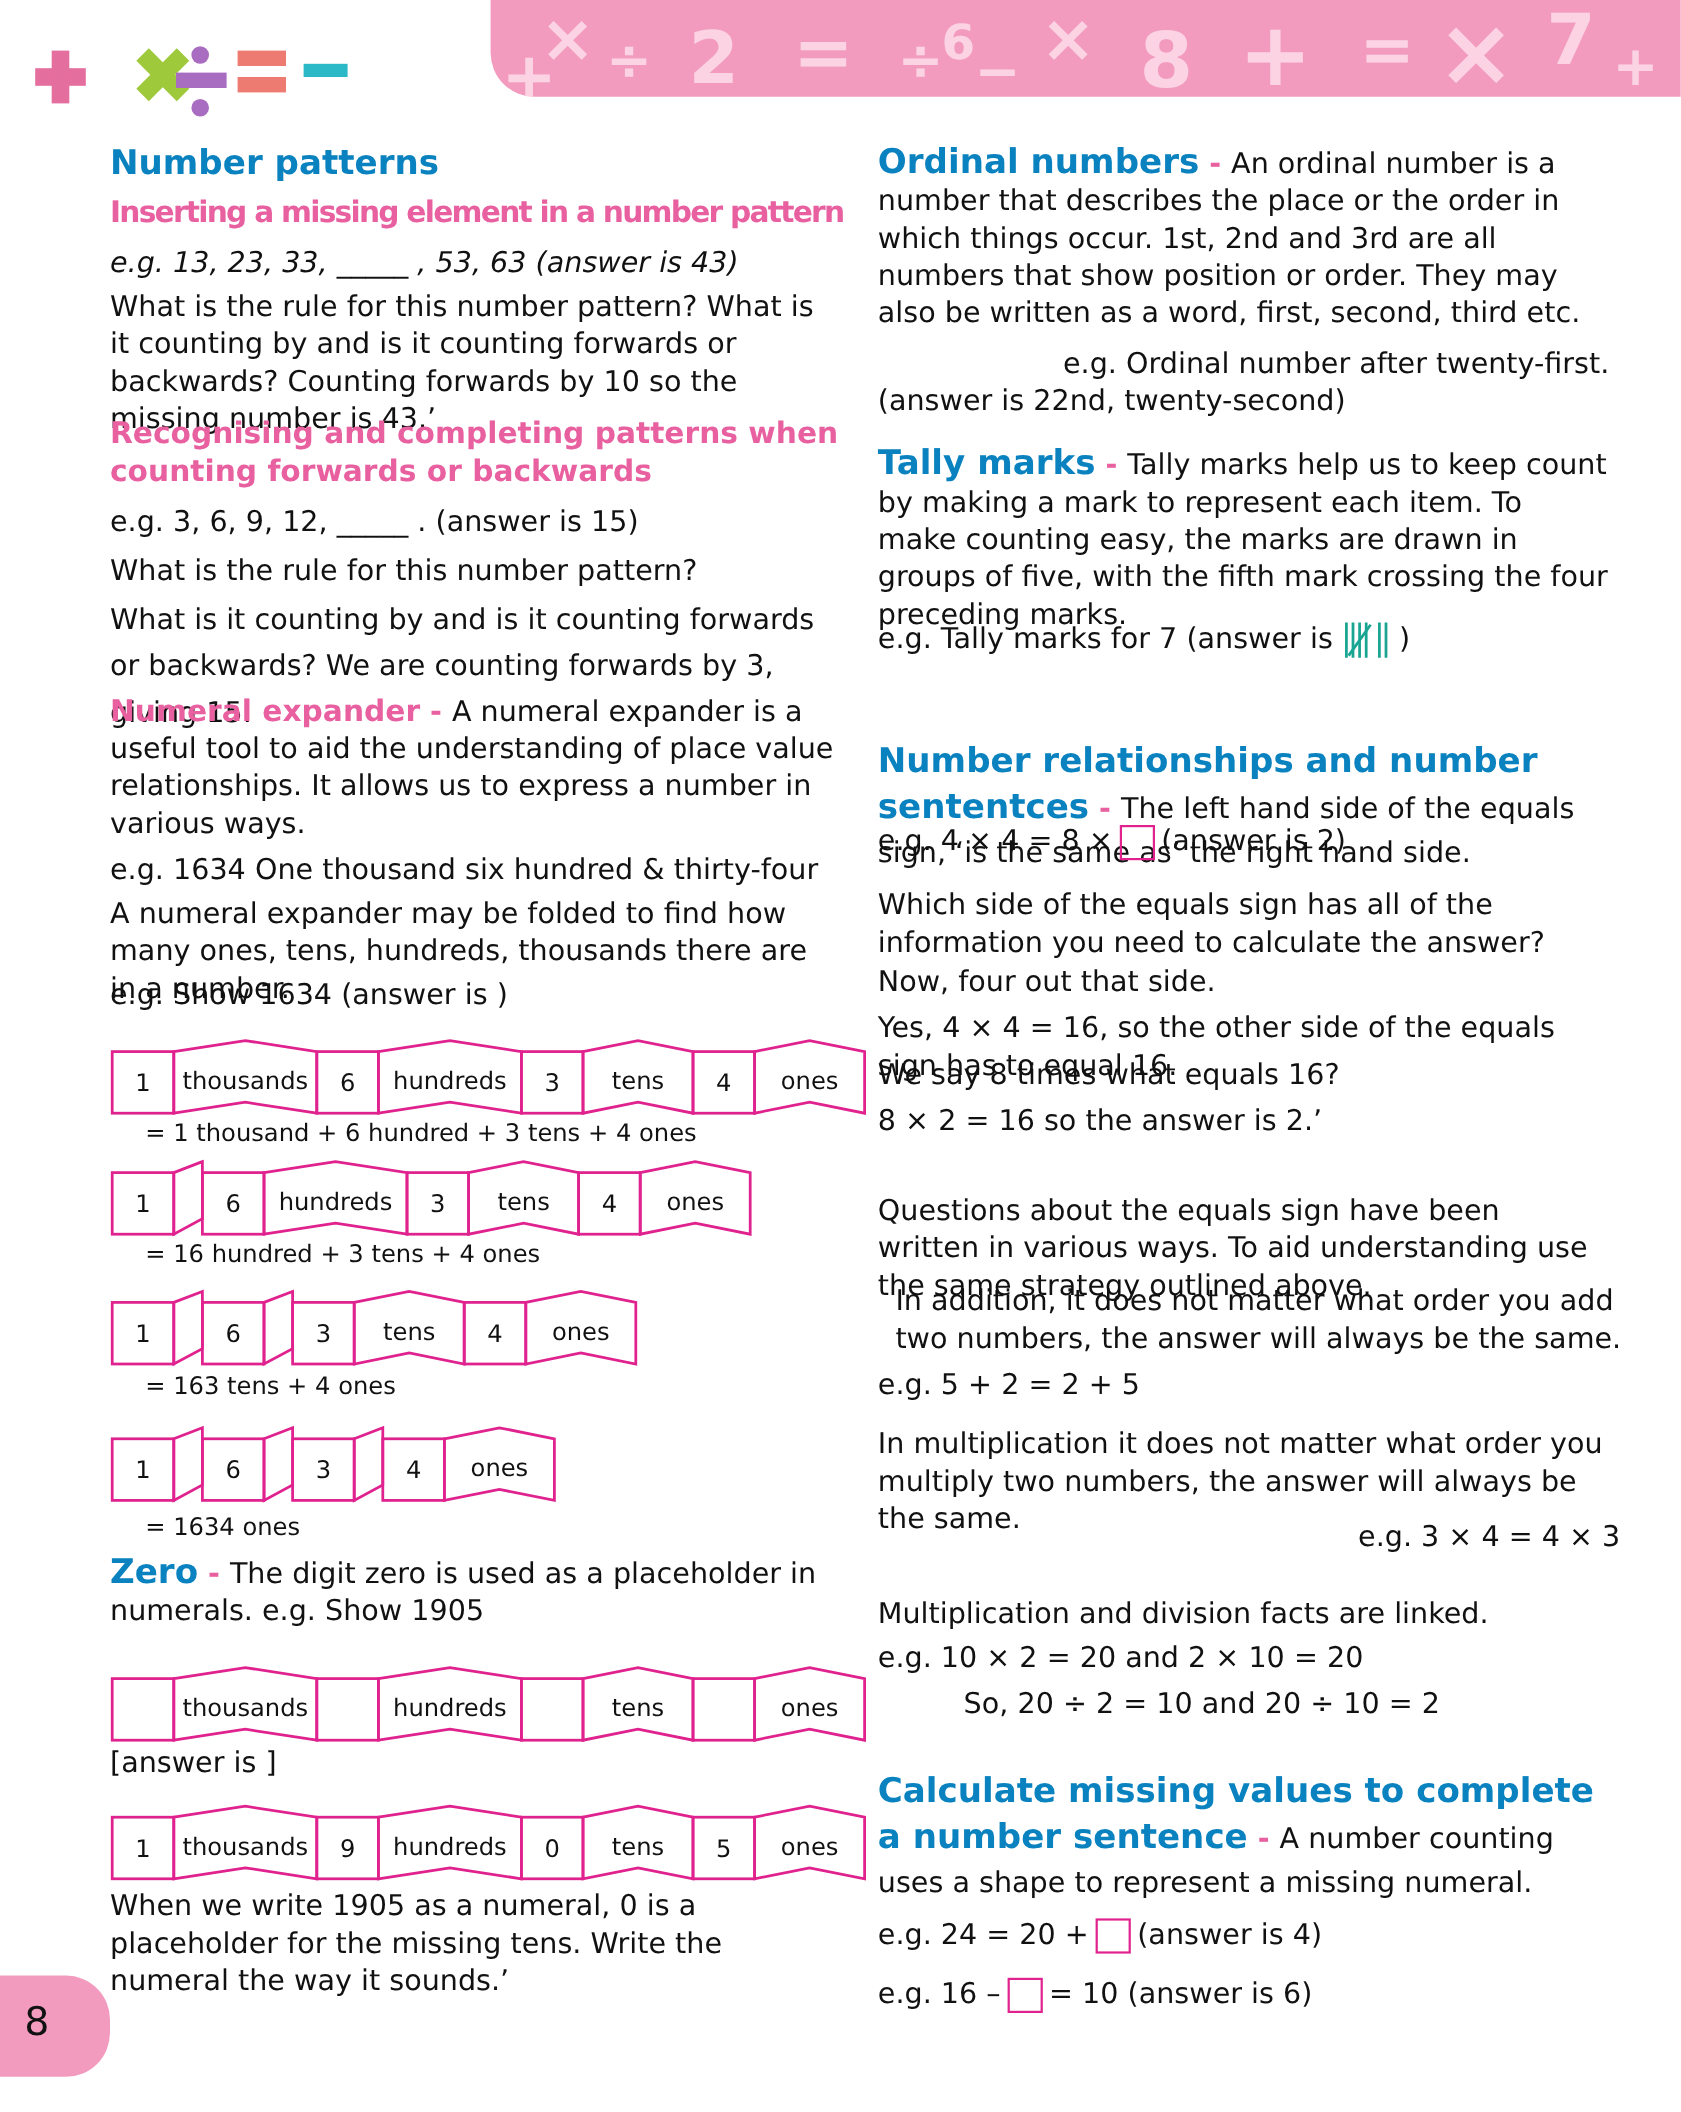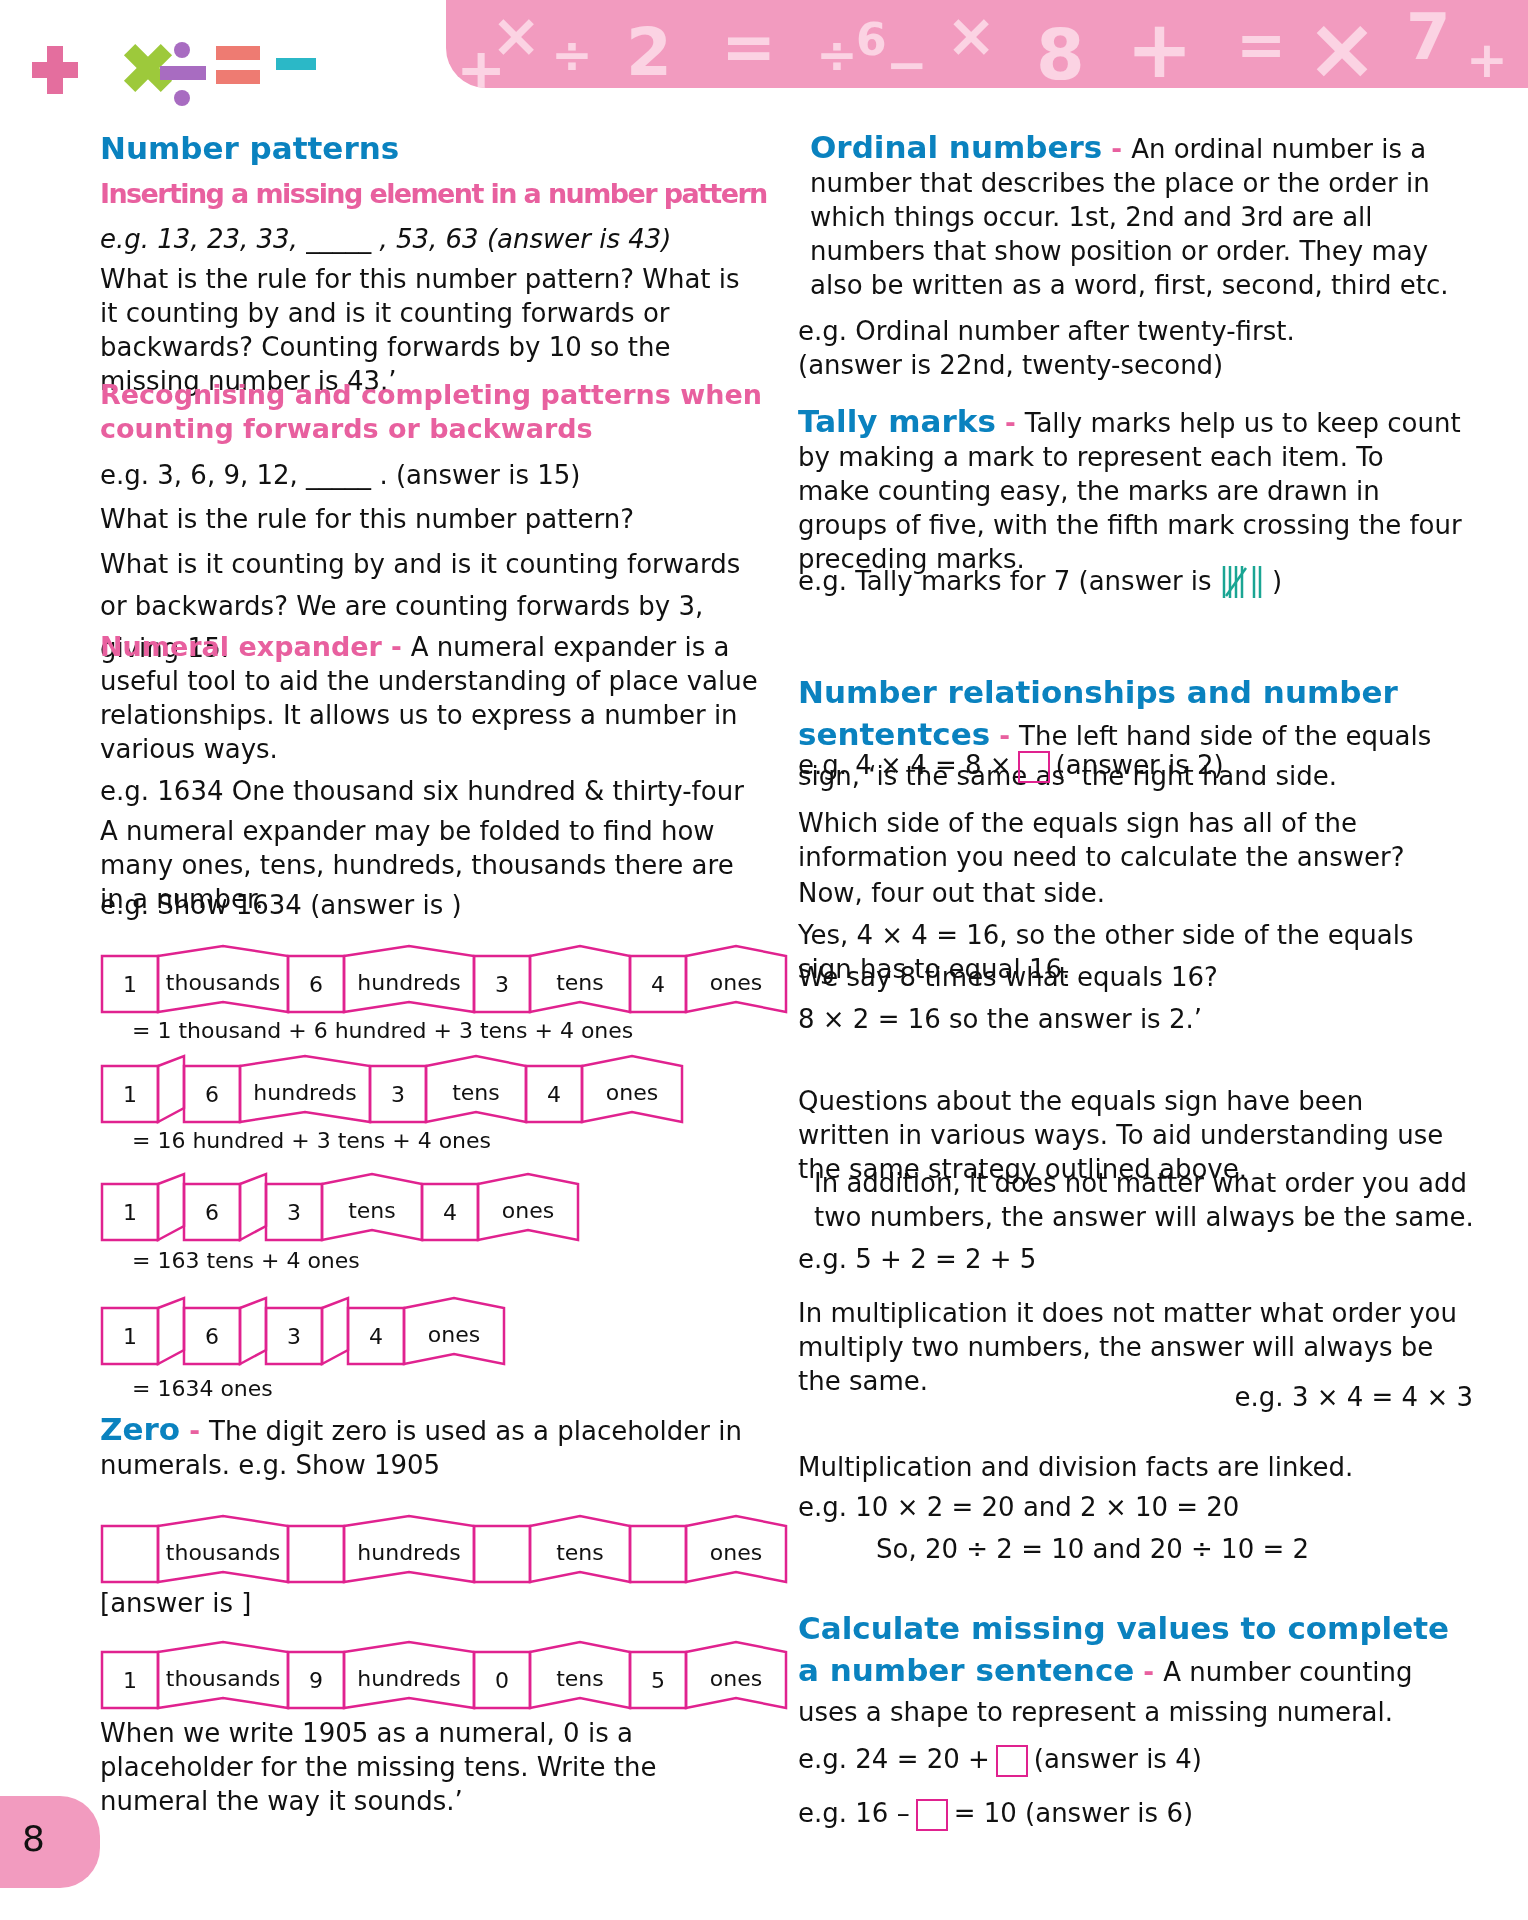--- a/index.html
+++ b/index.html
@@ -208,24 +208,24 @@
         <text x="480" y="46" text-anchor="middle">tens</text>
         <rect x="530" y="12" width="56" height="56" fill="none" stroke="#e0228f" stroke-width="2.5"></rect>
         <text x="558" y="48" text-anchor="middle">5</text>
         <path d="M586,12 L636,2 L686,12 L686,68 L636,58 L586,68 Z" fill="none" stroke="#e0228f" stroke-width="2.5"></path>
         <text x="636" y="46" text-anchor="middle">ones</text>
       </svg></div>
   <p class="txt blk" style="top:1586px;">When we write 1905 as a numeral, 0 is a placeholder for the missing tens. Write the numeral the way it sounds.’</p>
 </div>
 
 <div class="col col-right">
-  <p class="txt blk" style="top:0;margin-left:12px;">
+  <p class="txt blk" style="top:0;">
     <span class="h-blue">Ordinal numbers</span><span class="dash"> - </span><span>An ordinal number is a number that describes the place or the order in which things occur. 1st, 2nd and 3rd are all numbers that show position or order. They may also be written as a word, first, second, third etc.</span>
   </p>
-  <p class="txt blk" style="top:184px;">e.g. Ordinal number after twenty-first.</p>
+  <p class="txt blk" style="top:184px;text-align:right;">e.g. Ordinal number after twenty-first.</p>
   <p class="txt blk" style="top:218px;">(answer is 22nd, twenty-second)</p>
 
   <p class="txt blk" style="top:274px;">
     <span class="h-blue">Tally marks</span><span class="dash"> - </span><span>Tally marks help us to keep count by making a mark to represent each item. To make counting easy, the marks are drawn in groups of five, with the fifth mark crossing the four preceding marks.</span>
   </p>
   <p class="txt blk" style="top:432px;">
     <span>e.g. Tally marks for 7 (answer is </span><svg class="tally" id="tally-svg" width="52" height="40">
         <line x1="4" y1="4" x2="4" y2="36" stroke="#1aa593" stroke-width="2.5"></line>
         <line x1="10" y1="4" x2="10" y2="36" stroke="#1aa593" stroke-width="2.5"></line>
         <line x1="16" y1="4" x2="16" y2="36" stroke="#1aa593" stroke-width="2.5"></line>

